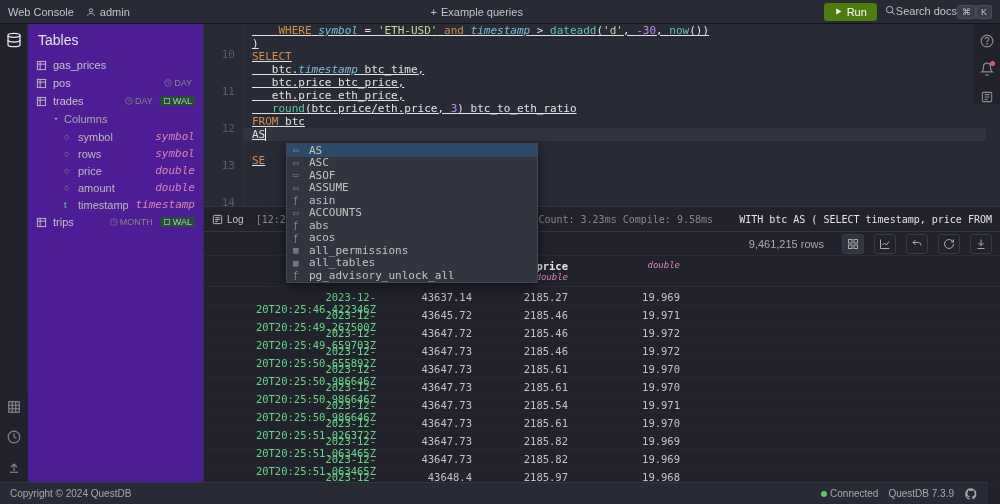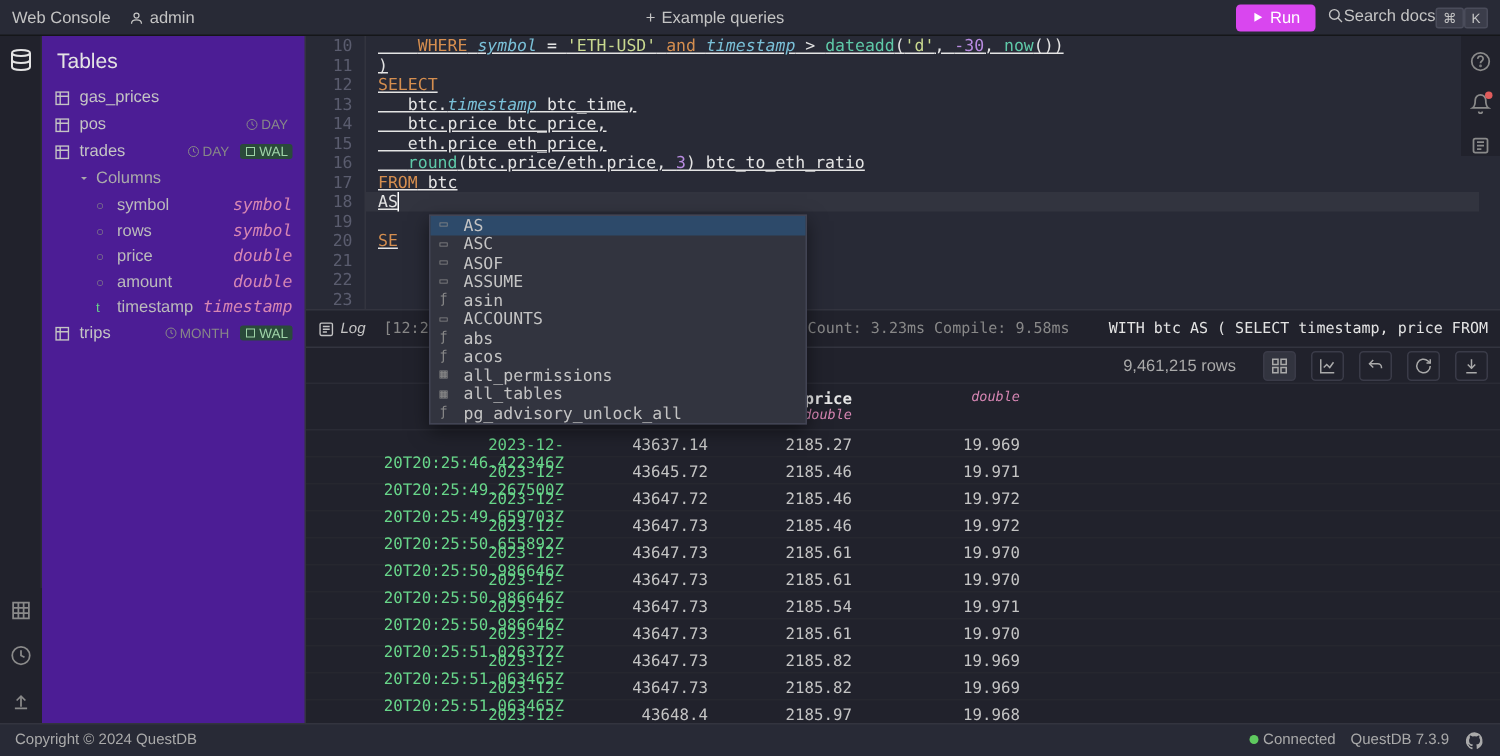--- a/index.html
+++ b/index.html
@@ -21,21 +21,21 @@
   padding: 0 8px;
   gap: 12px;
   border-bottom: 1px solid #151619;
 }
 .topbar-left { display: flex; align-items: center; gap: 12px; }
 .topbar-center { flex: 1; display: flex; justify-content: center; }
 .topbar-right { display: flex; align-items: center; gap: 8px; }
 .topbar-item { display: flex; align-items: center; gap: 4px; color: #c4c4c4; cursor: pointer; font-size: 11px; }
 .example-btn { display: flex; align-items: center; gap: 4px; color: #c4c4c4; cursor: pointer; font-size: 11px; }
 .run-btn {
-  background: #d946ef;
+  background: #4d7c0f;
   color: #fff;
   padding: 3px 10px;
   border-radius: 3px;
   display: flex;
   align-items: center;
   gap: 4px;
   cursor: pointer;
   font-size: 11px;
 }
 .search-docs {
@@ -132,21 +132,21 @@
   width: 40px;
   background: #282a36;
   text-align: right;
   padding: 0 8px 0 0;
   color: #5a5c6e;
   font-family: monospace;
   font-size: 11px;
   line-height: 13px;
   border-right: 1px solid #33343f;
 }
-.gutter .line { height: 13px; }
+.gutter .line { height: 13px; margin-top: 24px; }
 .code {
   flex: 1;
   font-family: monospace;
   font-size: 11px;
   line-height: 13px;
   padding-left: 8px;
   color: #e4e4e4;
   white-space: pre;
   position: relative;
 }
@@ -190,21 +190,20 @@
   padding: 0 8px;
   font-size: 10px;
   gap: 12px;
 }
 .editor-toolbar .log-btn {
   display: flex;
   align-items: center;
   gap: 4px;
   cursor: pointer;
   color: #c4c4c4;
-  font-style: italic;
 }
 .editor-toolbar .stats {
   margin-left: auto;
   color: #888;
   font-family: monospace;
   font-size: 10px;
   white-space: nowrap;
   overflow: hidden;
 }
 .editor-toolbar .stats .hl { color: #d58e4f; }
@@ -275,21 +274,21 @@
   height: 18px;
   align-items: flex-start;
   color: #c4c4c4;
   border-bottom: 1px solid #26272f;
 }
 .result-row .cell.c0 { color: #68d68a; }
 .footer {
   position: absolute;
   bottom: 0;
   left: 0;
-  right: 0;
+  right: 12px;
   height: 22px;
   background: #282a36;
   border-top: 1px solid #33343f;
   display: flex;
   align-items: center;
   padding: 0 10px;
   font-size: 10px;
   color: #aaa;
 }
 .footer .right { margin-left: auto; display: flex; align-items: center; gap: 10px; }

